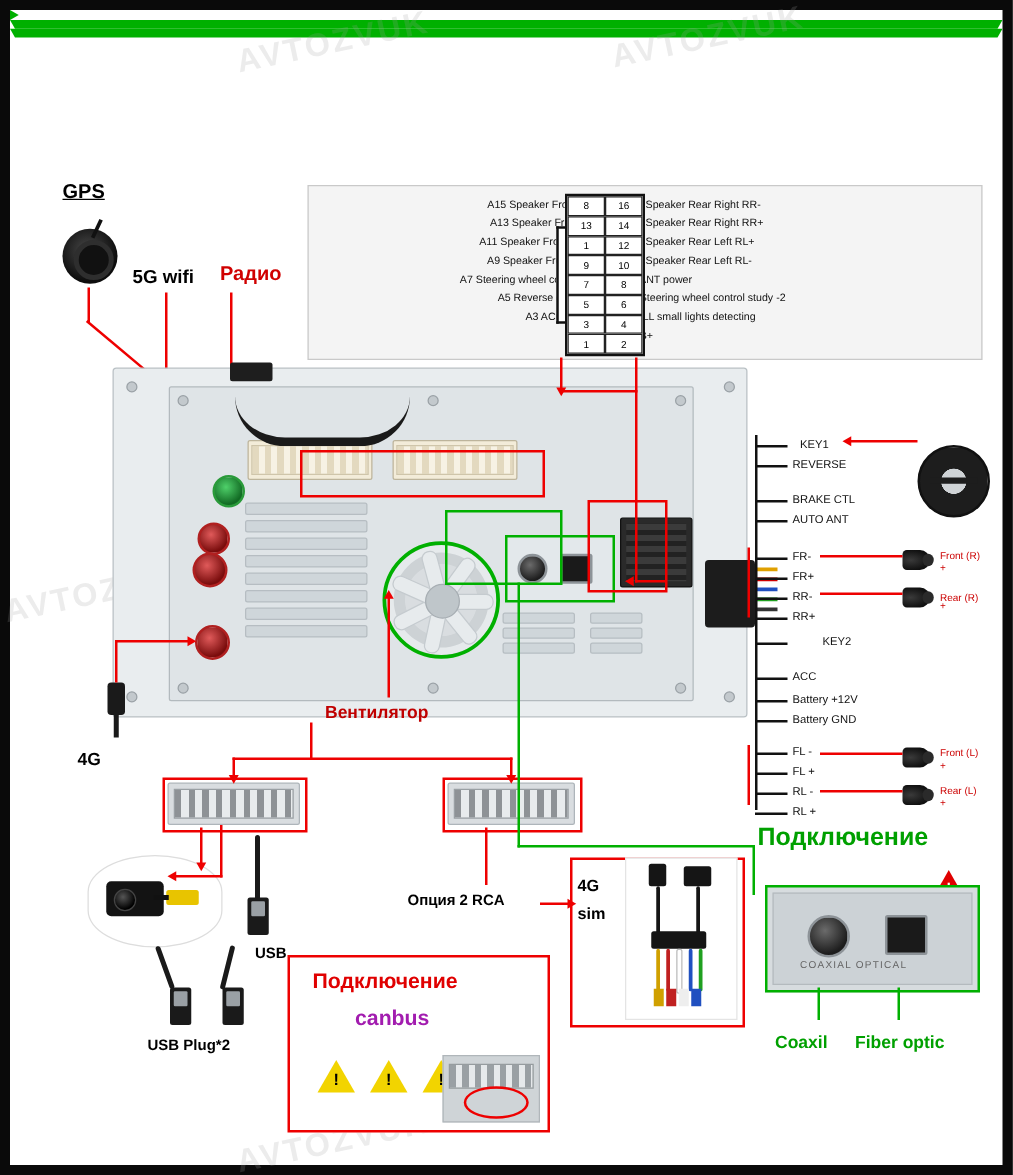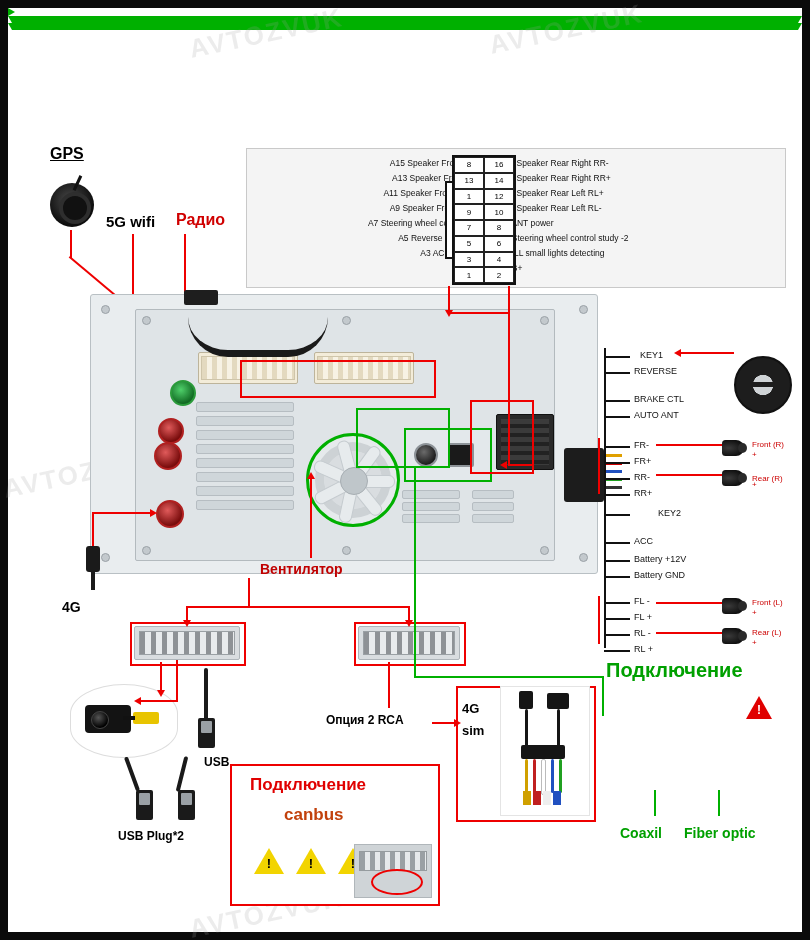--- a/index.html
+++ b/index.html
@@ -690,21 +690,21 @@
     <div class="usbplug" style="left:128px; top:782px;"></div>
     <div class="usbcable" style="left:172px; top:748px; height:36px; transform:rotate(14deg);"></div>
     <div class="usbplug" style="left:170px; top:782px;"></div>
     <div class="lbl bold" style="left:110px; top:822px; font-size:12px;">USB Plug*2</div>
 
     <div class="lbl bold" style="left:318px; top:706px; font-size:12px;">Опция 2 RCA</div>
     <div class="ln" style="left:380px; top:654px; width:2px; height:46px;"></div>
 
     <div id="canbus">
       <div class="lbl bold" style="left:18px; top:10px; font-size:17px; color:#e00000;">Подключение</div>
-      <div class="lbl bold" style="left:52px; top:40px; font-size:17px; color:#c2410c;">canbus</div>
+      <div class="lbl bold" style="left:52px; top:40px; font-size:17px; color:#a21caf;">canbus</div>
       <div class="warntri" style="left:22px; top:82px;"></div>
       <div class="warntri" style="left:64px; top:82px;"></div>
       <div class="warntri" style="left:106px; top:82px;"></div>
       <div id="canbus-photo">
         <div class="strip"></div>
         <div class="oval"></div>
       </div>
     </div>
 
     <div class="redframe" style="left:448px; top:678px; width:136px; height:132px;"></div>
@@ -726,20 +726,26 @@
       <div class="simwire" style="left:58px; top:72px; height:34px; background:#20a020;"></div>
       <div class="abs" style="left:22px; top:104px; width:8px; height:14px; background:#d0a000;"></div>
       <div class="abs" style="left:32px; top:104px; width:8px; height:14px; background:#c02020;"></div>
       <div class="abs" style="left:42px; top:104px; width:8px; height:14px; background:#eee;"></div>
       <div class="abs" style="left:52px; top:104px; width:8px; height:14px; background:#2050c0;"></div>
     </div>
 
     <div class="lbl bold" style="left:598px; top:652px; font-size:20px; color:#00a000;">Подключение</div>
     <div class="warn-badge" style="left:738px; top:688px;"></div>
 
+    <div id="optional">
+      <div class="plate"></div>
+      <div class="jack" style="left:32px; top:22px; width:30px; height:30px;"></div>
+      <div class="optsq" style="left:94px; top:22px; width:30px; height:28px;"></div>
+      <div class="lbl" style="left:26px; top:58px; font-size:8px; color:#666; letter-spacing:1px;">COAXIAL   OPTICAL</div>
+    </div>
 
     <div class="lng" style="left:646px; top:782px; width:2px; height:26px;"></div>
     <div class="arrow-dg" style="left:643px; top:806px;"></div>
     <div class="lng" style="left:710px; top:782px; width:2px; height:26px;"></div>
     <div class="arrow-dg" style="left:707px; top:806px;"></div>
 
     <div class="lbl bold" style="left:612px; top:818px; font-size:14px; color:#00a000;">Coaxil</div>
     <div class="lbl bold" style="left:676px; top:818px; font-size:14px; color:#00a000;">Fiber optic</div>
 
   </div>

